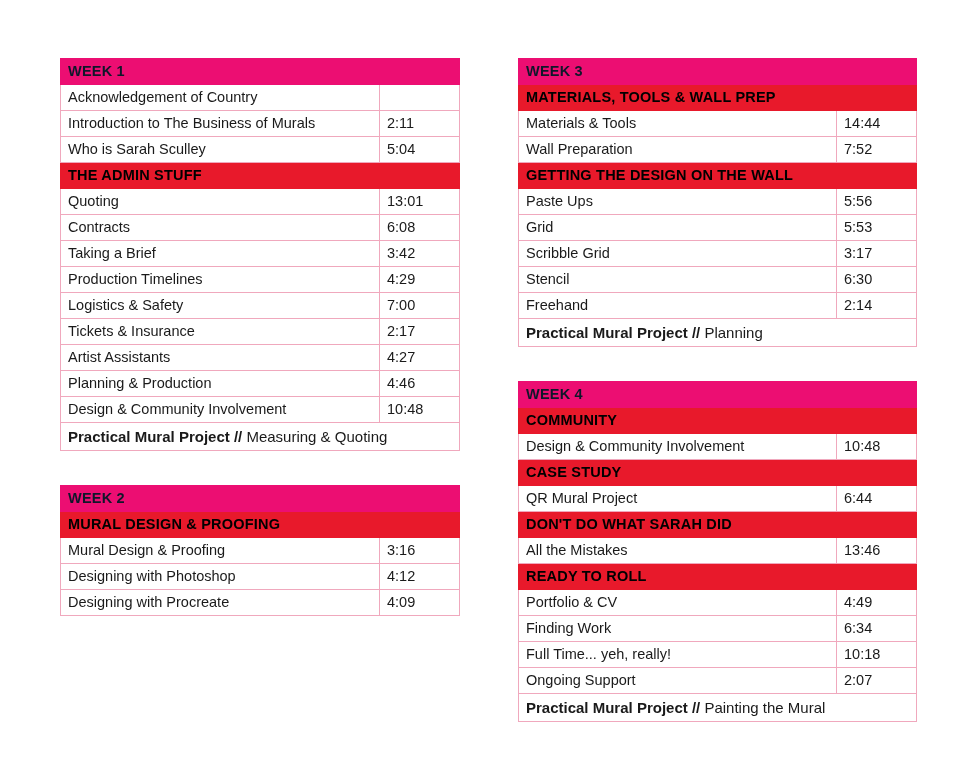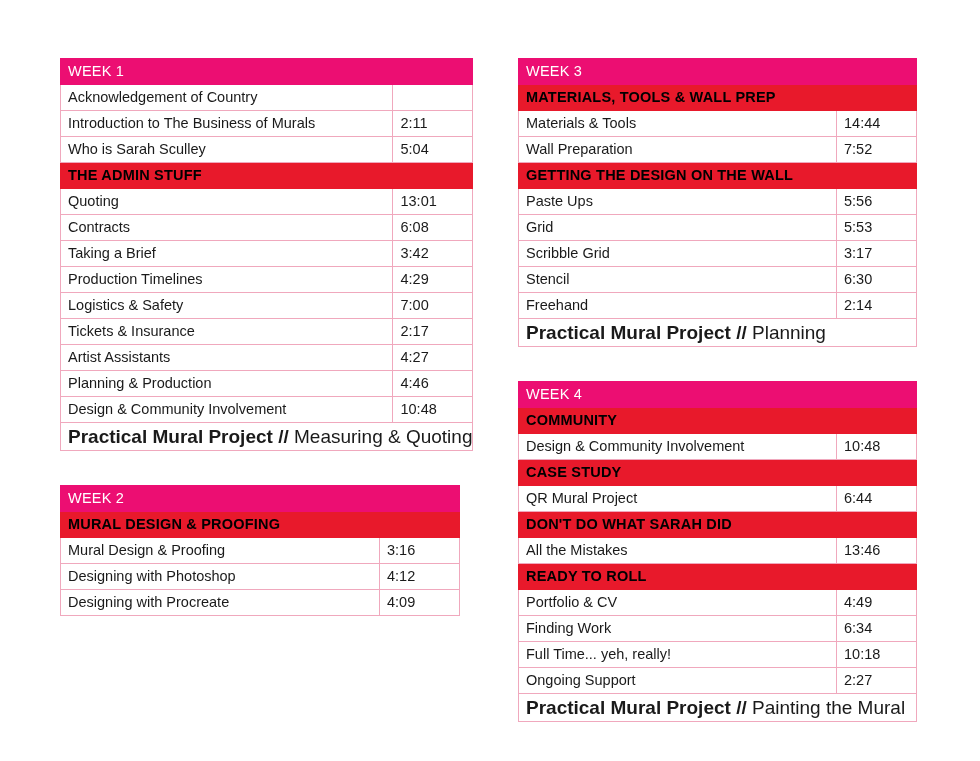--- a/index.html
+++ b/index.html
@@ -43,41 +43,41 @@
     padding: 0 0 0 7px;
     height: 25px;
     line-height: 25px;
     vertical-align: middle;
     border: 1px solid #f0a8bd;
     white-space: nowrap;
     overflow: hidden;
   }
   .table tr.week td {
     background: #ec0e72;
-    color: #ffffff;
-    font-weight: normal;
+    color: #0f172a;
+    font-weight: bold;
     font-size: 14.5px;
     letter-spacing: 0.2px;
     border-color: #ec0e72;
   }
   .table tr.section td {
     background: #e8192b;
     color: #000000;
     font-weight: bold;
     font-size: 14.5px;
     letter-spacing: 0.2px;
     border-color: #e8192b;
   }
   .table tr.item td.label { }
   .table td.time {
     width: 72px;
     padding-left: 7px;
   }
   .table tr.project td {
-    font-size: 19px;
+    font-size: 15px;
     height: 27px;
     line-height: 27px;
     background: #fff;
   }
   .table tr.project td b {
     font-weight: bold;
   }
   .table tr.project td .light {
     font-weight: normal;
   }
@@ -254,21 +254,21 @@
           <tr class="item">
             <td class="label">Finding Work</td>
             <td class="time">6:34</td>
           </tr>
           <tr class="item">
             <td class="label">Full Time... yeh, really!</td>
             <td class="time">10:18</td>
           </tr>
           <tr class="item">
             <td class="label">Ongoing Support</td>
-            <td class="time">2:27</td>
+            <td class="time">2:07</td>
           </tr>
           <tr class="project">
             <td colspan="2"><b>Practical Mural Project //</b><span class="light"> Painting the Mural</span></td>
           </tr>
         </tbody>
       </table>
     </div>
 </div>
 
 </body></html>

